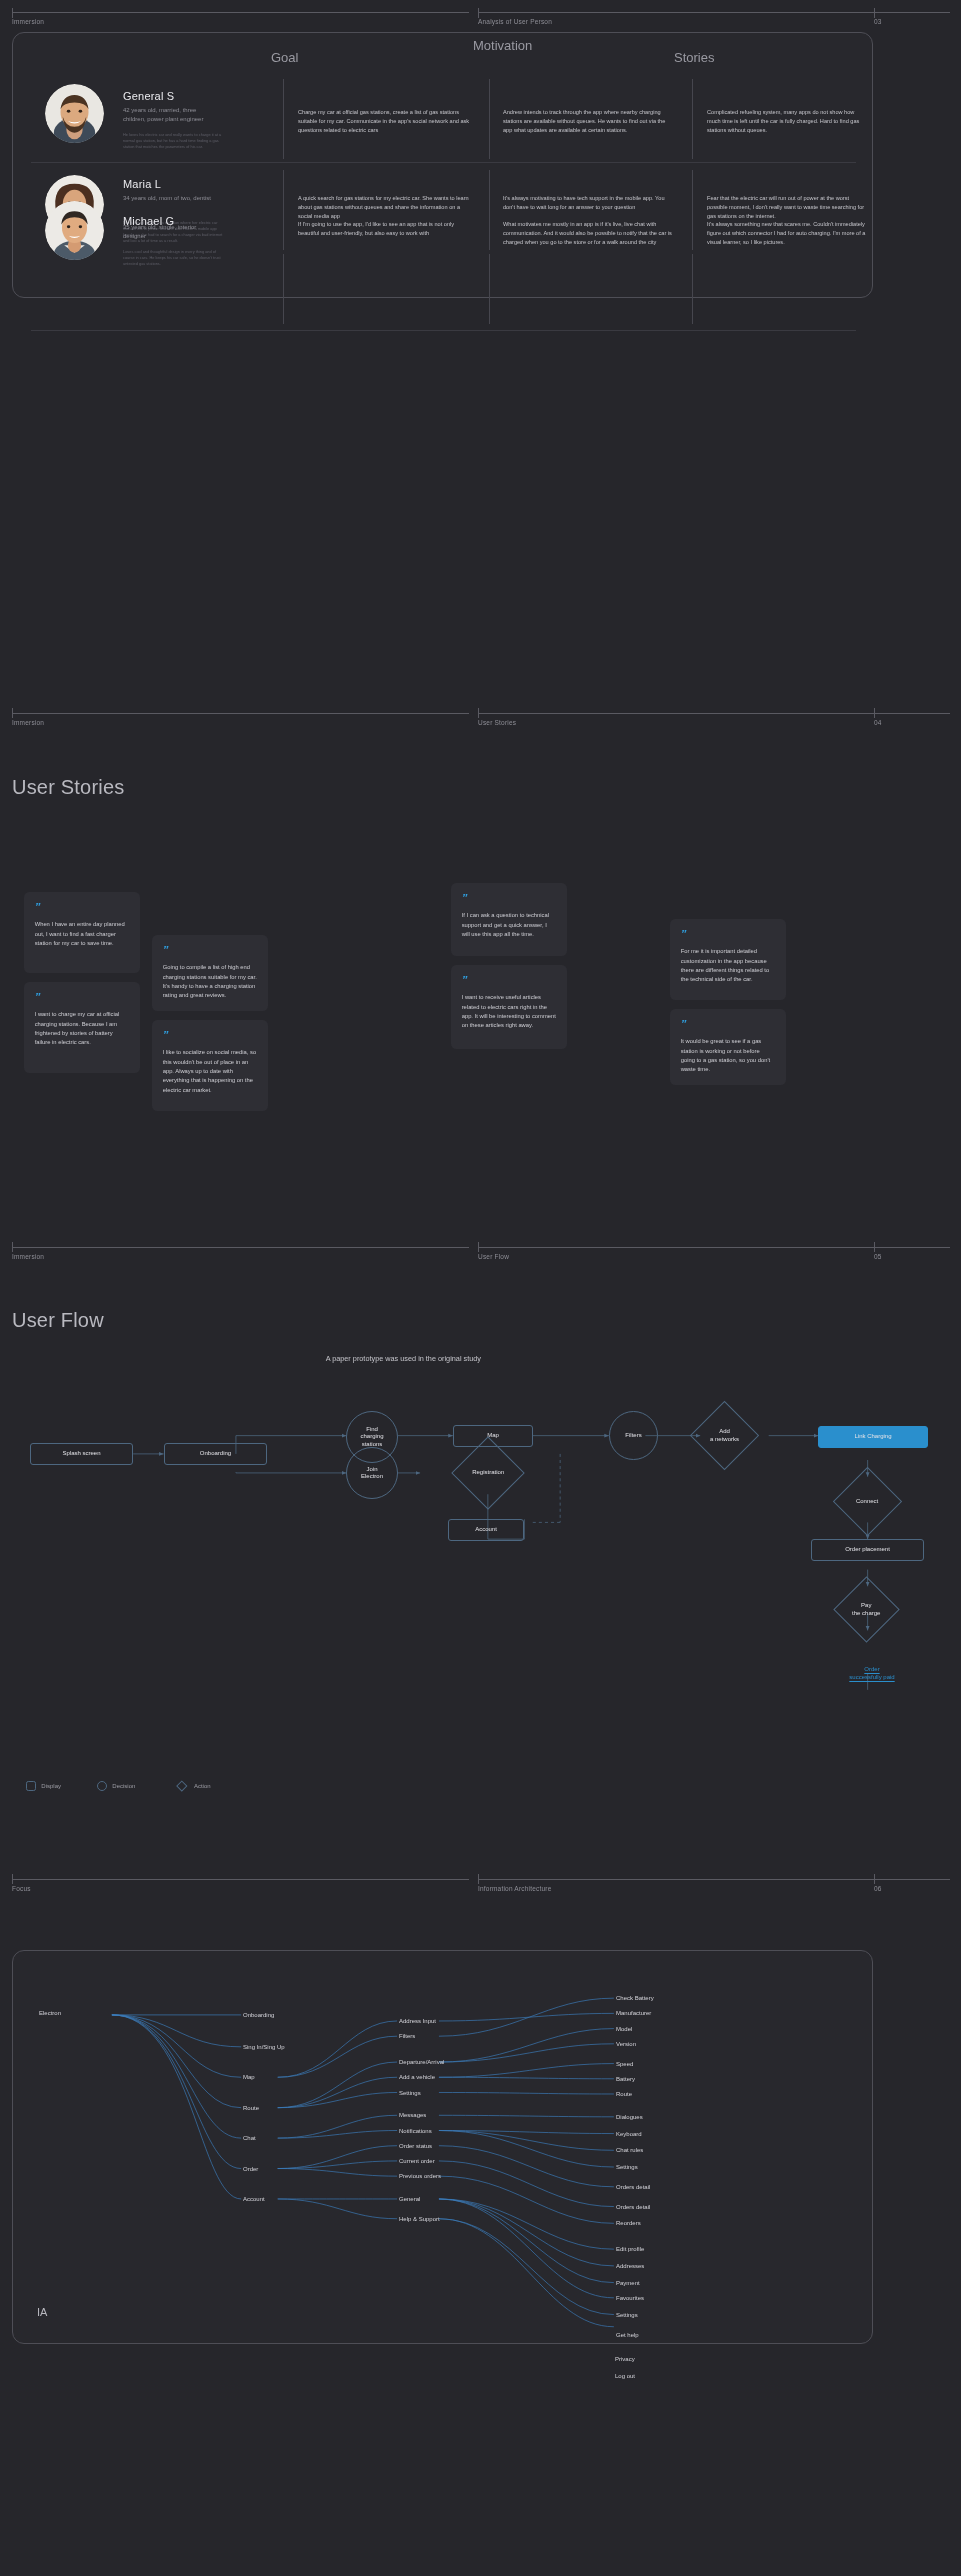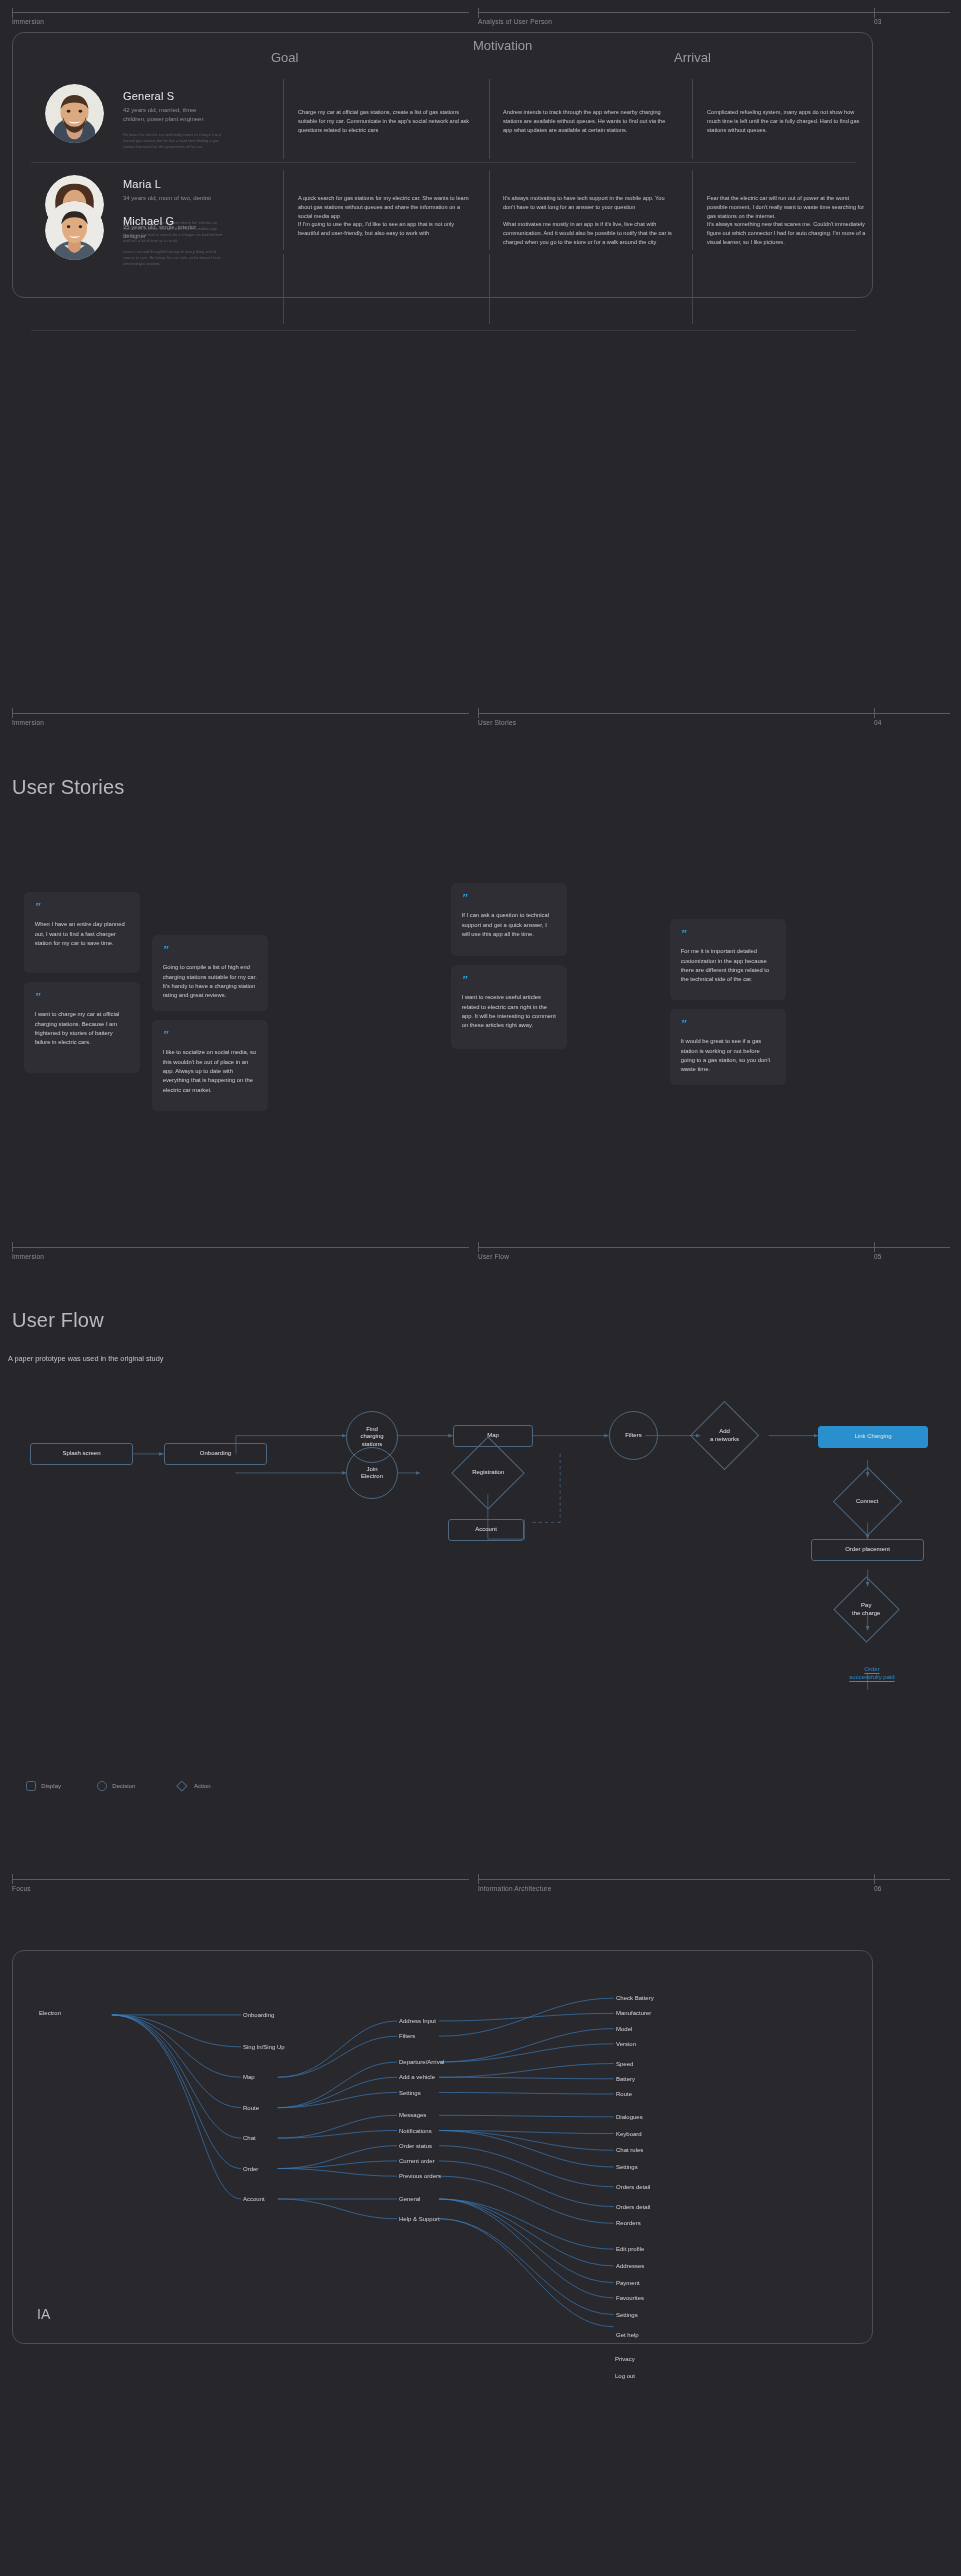--- a/index.html
+++ b/index.html
@@ -60,21 +60,21 @@
   .legend-item { position:absolute; display:flex; align-items:center; gap:5.3px; font-size:6px; color:#9d9da5; }
   .lg-sq { width:10px; height:10px; border:0.8px solid #4d6780; border-radius:2.3px; }
   .lg-ci { width:10px; height:10px; border:0.8px solid #4d6780; border-radius:50%; }
   .lg-di { width:7.6px; height:7.6px; border:0.8px solid #4d6780; transform:rotate(45deg); }
 
   
   .ia-card { position:absolute; left:12px; top:0; width:861px; height:282px;
              border:0.8px solid #4e4e56; border-radius:12px; background:#28282d; }
   .ia-label { position:absolute; font-size:6px; color:#d4d4da; white-space:nowrap; }
   .ia-label.r { transform:translate(0,-50%); }
-  .ia-tag { position:absolute; font-size:14px; color:#b9b9c0; }
+  .ia-tag { position:absolute; font-size:11px; color:#b9b9c0; }
   svg.ia-svg { position:absolute; left:0; top:0; }
   svg.flow-svg { position:absolute; left:0; top:0; }
 </style>
 </head>
 <body>
 
 <div class="page">
 
   <div class="sec-head" style="top:7.6px;">
     <div class="sec-rule">
@@ -86,21 +86,21 @@
       <div class="seg" style="left:874px; width:76px;"></div>
     </div>
     <div class="sec-lbl" style="left:12px;">Immersion</div>
     <div class="sec-lbl" style="left:478px;">Analysis of User Person</div>
     <div class="sec-lbl" style="left:874px;">03</div>
   </div>
 
   <div class="persona-card">
     <div class="col-head" style="left:258px; top:16.7px;">Goal</div>
     <div class="col-head" style="left:460px; top:5px;">Motivation</div>
-    <div class="col-head" style="left:661px; top:16.7px;">Arrival</div>
+    <div class="col-head" style="left:661px; top:16.7px;">Stories</div>
 
     <div class="vdiv" style="left:270px; top:46px; height:80px;"></div>
     <div class="vdiv" style="left:476px; top:46px; height:80px;"></div>
     <div class="vdiv" style="left:679px; top:46px; height:80px;"></div>
     <div class="vdiv" style="left:270px; top:137px; height:80px;"></div>
     <div class="vdiv" style="left:476px; top:137px; height:80px;"></div>
     <div class="vdiv" style="left:679px; top:137px; height:80px;"></div>
     <div class="vdiv" style="left:270px; top:304px; height:0px;"></div>
     <div class="hdiv" style="left:18px; top:129px; width:825px;"></div>
     <div class="hdiv" style="left:18px; top:297px; width:825px;"></div>
@@ -234,21 +234,21 @@
       <div class="seg" style="left:478px; width:396px;"></div>
       <div class="tick" style="left:874px;"></div>
       <div class="seg" style="left:874px; width:76px;"></div>
     </div>
     <div class="sec-lbl" style="left:12px;">Immersion</div>
     <div class="sec-lbl" style="left:478px;">User Flow</div>
     <div class="sec-lbl" style="left:874px;">05</div>
   </div>
 
   <div class="big-title" style="left:12px; top:1309px;">User Flow</div>
-  <div class="lede" style="left:8px; top:1353px; width:457px;">A paper prototype was used in the original study</div>
+  <div class="lede" style="left:24px; top:1353px; width:457px;text-align:right;">A paper prototype was used in the original study</div>
 
   <svg class="flow-svg" width="962" height="457" style="top:1370px;" viewBox="0 0 1264 600">
     <defs>
       <marker id="ar" markerWidth="7" markerHeight="7" refX="6" refY="3.2" orient="auto">
         <path d="M0,0.6 L6,3.2 L0,5.8 z" fill="#4d6780"></path>
       </marker>
     </defs>
     <g stroke="#4d6780" stroke-width="1" fill="none" marker-end="url(#ar)">
       <path d="M175,110 L215,110"></path>
       <path d="M310,110 L310,86 L455,86"></path>

